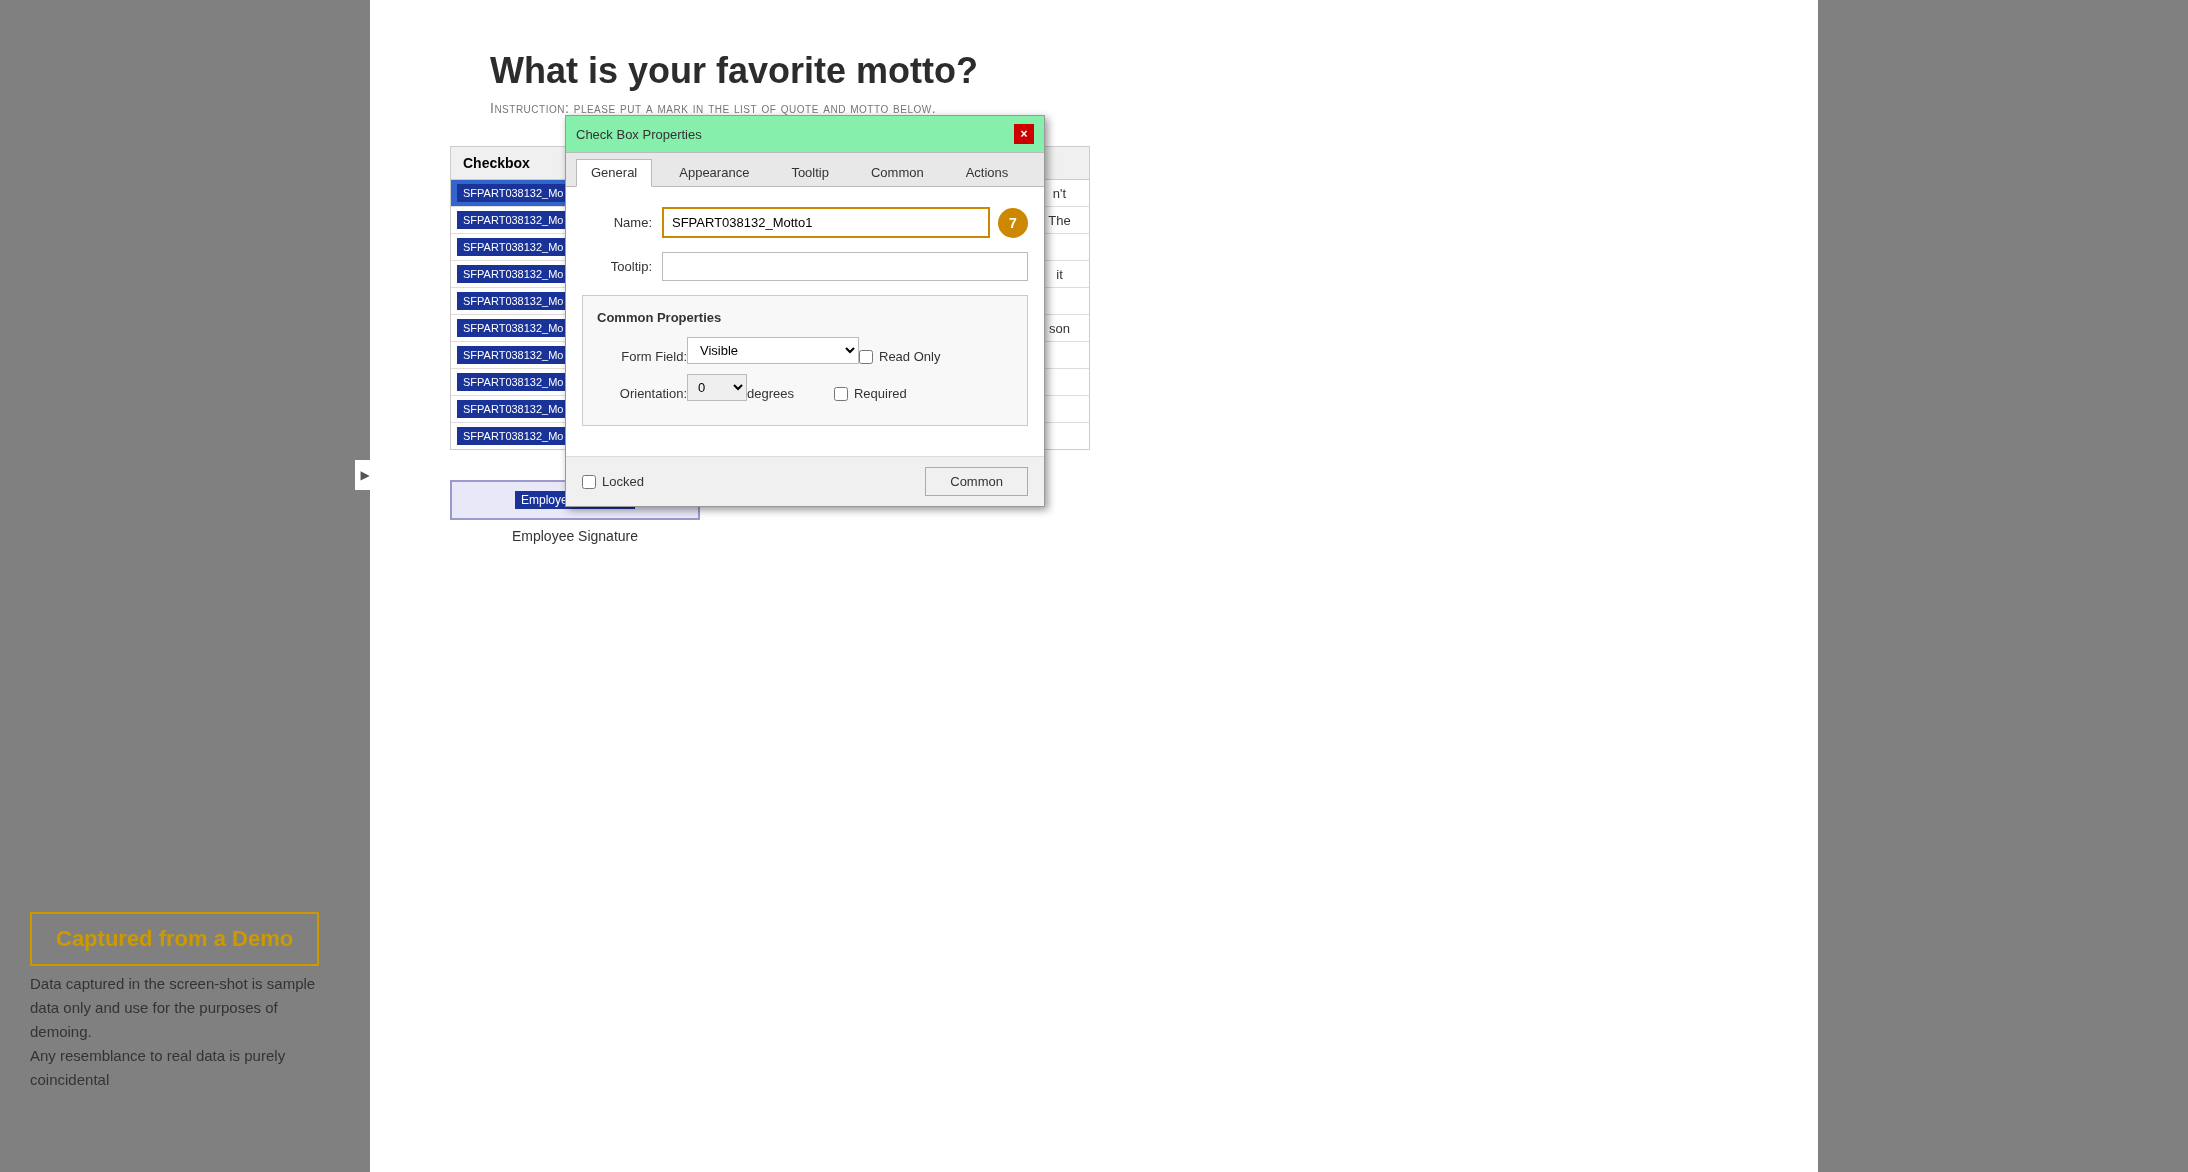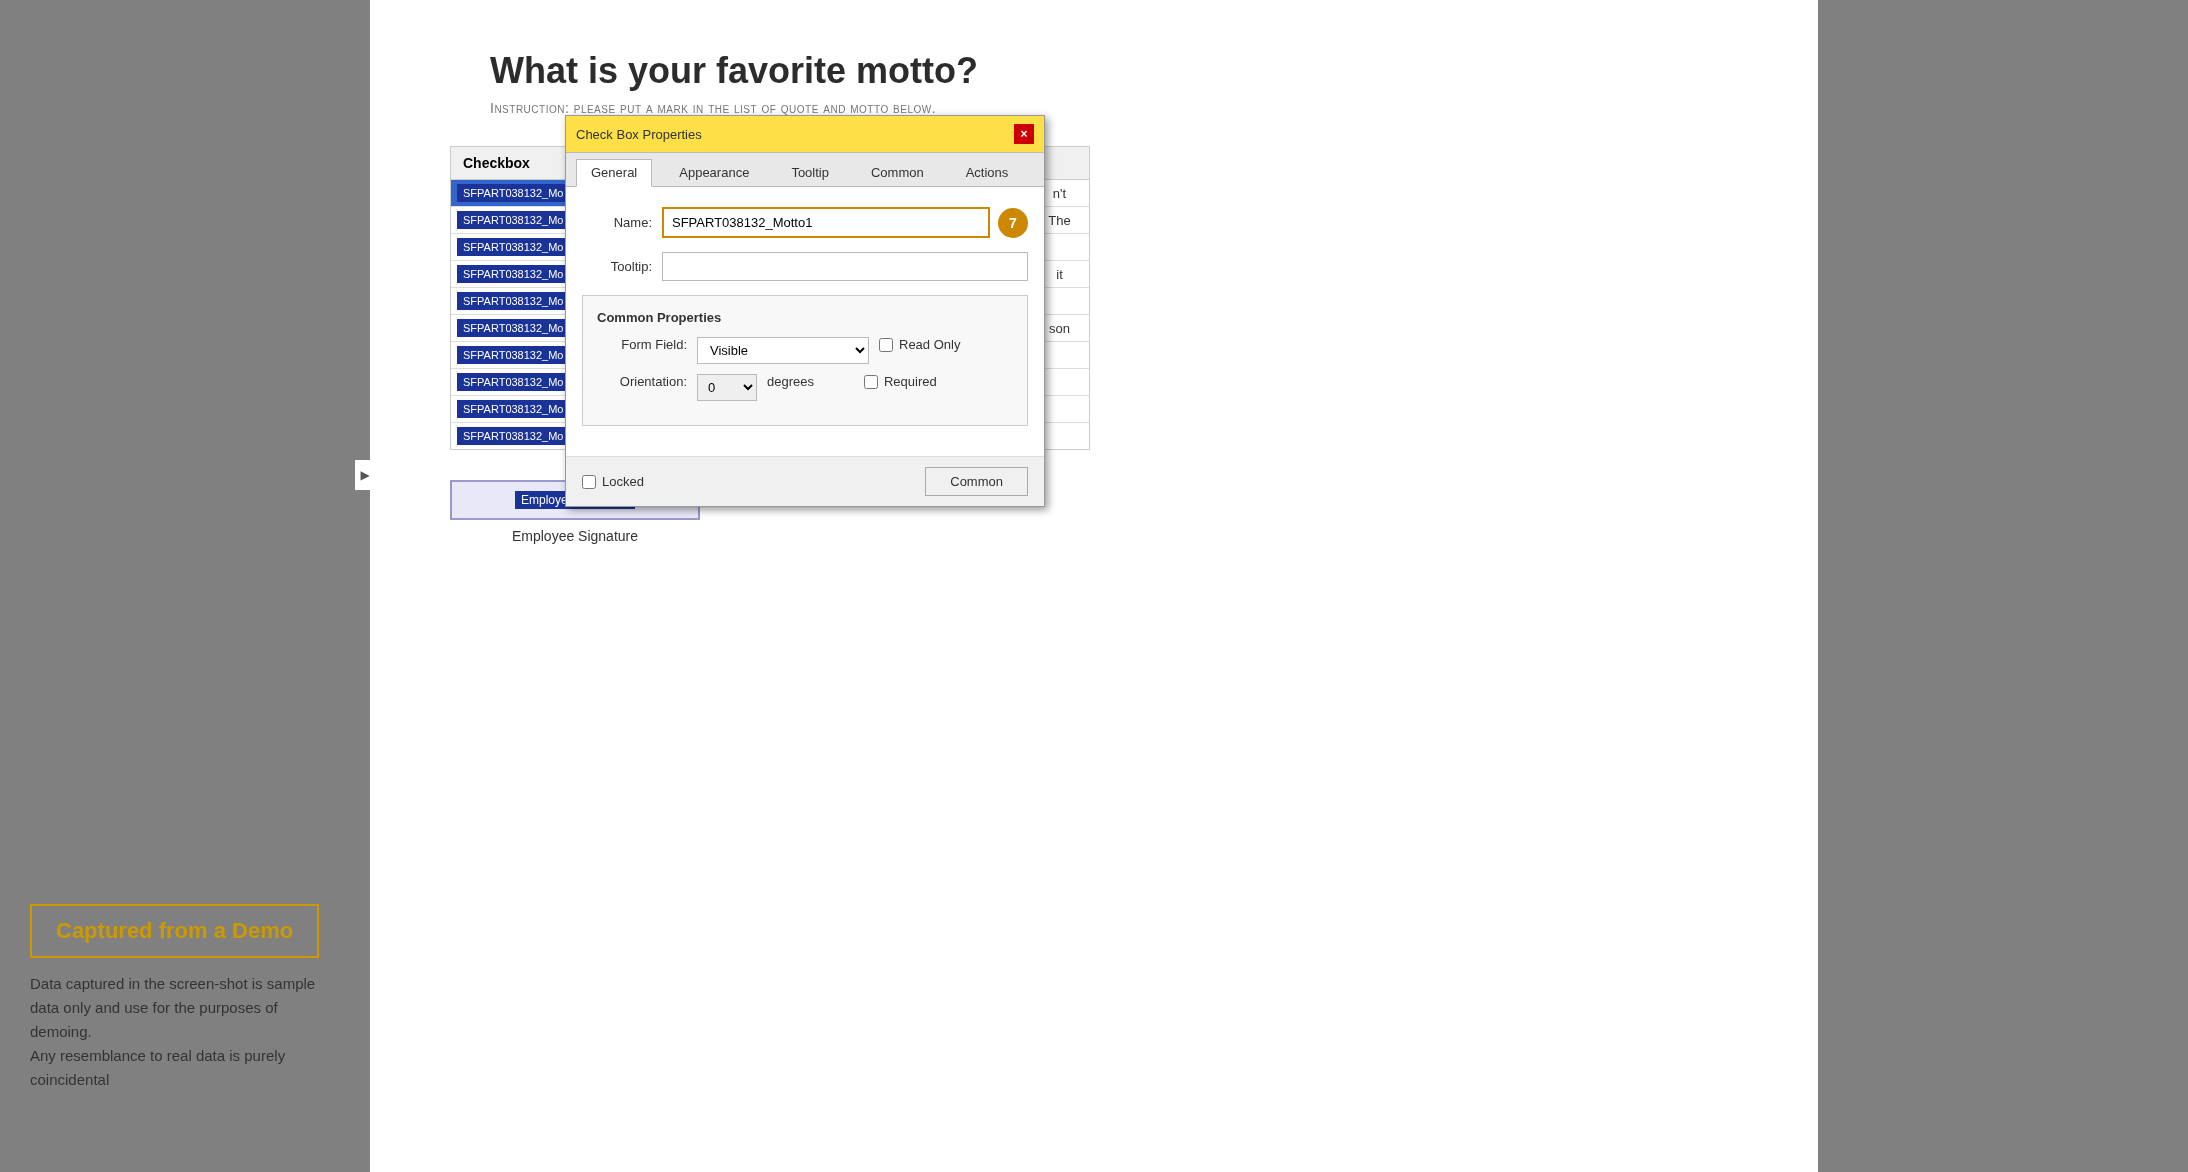--- a/index.html
+++ b/index.html
@@ -209,21 +209,21 @@
       padding: 20px 30px;
     }
 
     .demo-badge {
       border: 2px solid #cc9900;
       color: #cc9900;
       padding: 12px 24px;
       font-size: 22px;
       font-weight: bold;
       display: inline-block;
-      margin-bottom: 14px;
+      margin-bottom: 6px;
     }
 
     .demo-caption {
       font-size: 15px;
       color: #333;
       line-height: 1.6;
     }
 
     
     .dialog {
@@ -231,21 +231,21 @@
       top: 115px;
       left: 195px;
       width: 480px;
       background: #f0f0f0;
       border: 1px solid #999;
       box-shadow: 3px 3px 8px rgba(0,0,0,0.4);
       pointer-events: all;
     }
 
     .dialog-titlebar {
-      background: #fde047;
+      background: #86efac;
       padding: 8px 10px;
       display: flex;
       align-items: center;
       justify-content: space-between;
       border-bottom: 1px solid #bbb;
     }
 
     .dialog-title {
       font-size: 13px;
       color: #333;
@@ -354,23 +354,22 @@
 
     .common-props-title {
       font-size: 13px;
       font-weight: bold;
       color: #333;
       margin-bottom: 12px;
     }
 
     .common-row {
       display: flex;
-      align-items: flex-start;
+      align-items: flex-end;
       margin-bottom: 10px;
-      gap: 10px;
     }
 
     .common-label {
       font-size: 13px;
       color: #333;
       width: 90px;
       text-align: right;
     }
 
     .common-select {

